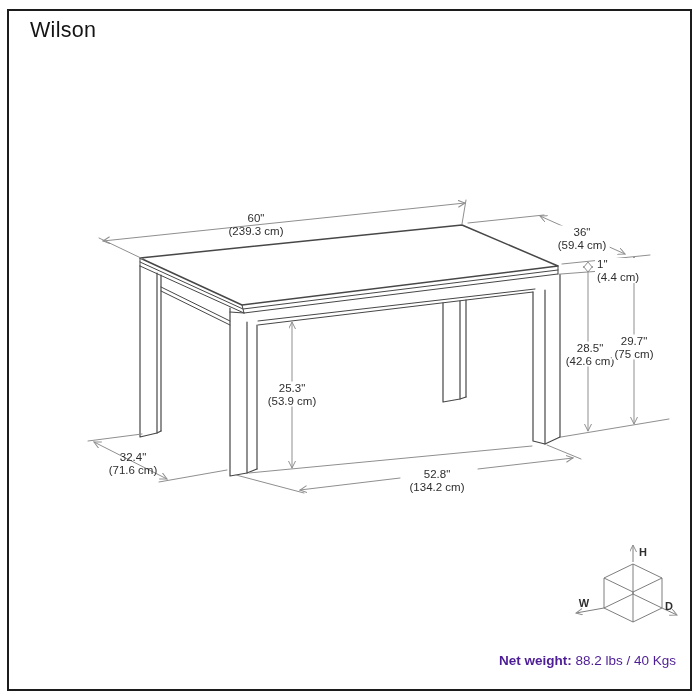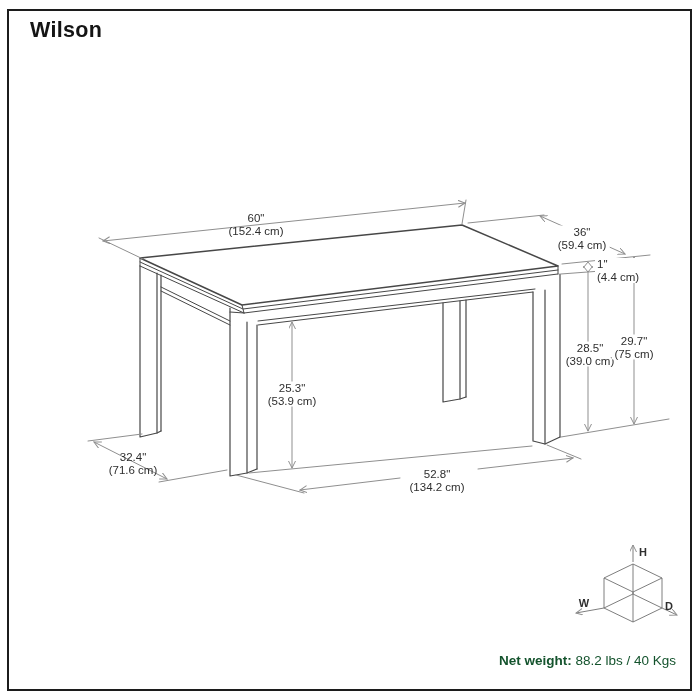--- a/index.html
+++ b/index.html
@@ -1,30 +1,30 @@
 <!DOCTYPE html>
 <html><head>
 <meta charset="utf-8">
 <style>
   html,body{margin:0;padding:0;background:#ffffff;}
   body{width:700px;height:700px;position:relative;overflow:hidden;
        font-family:"Liberation Sans",sans-serif;}
   .frame{position:absolute;left:7px;top:9px;width:685px;height:682px;
          border:2px solid #1c1c1c;box-sizing:border-box;background:#fff;}
   .stage{position:absolute;left:0;top:0;width:700px;height:700px;}
-  .title{position:absolute;left:30px;top:17px;color:#141414;font-weight:bold;
+  .title{position:absolute;left:30px;top:17px;color:#141414;font-weight:normal;
          font-size:21.5px;line-height:27px;letter-spacing:.3px;}
   .title div{white-space:nowrap;}
   svg.drawing{position:absolute;left:0;top:0;}
   .dim-label{position:absolute;font-size:11.5px;line-height:12.5px;color:#2e2e2e;
              text-align:center;white-space:nowrap;transform:translate(-50%,-50%);z-index:3;}
   .dim-label.bg{background:#ffffff;padding:0 3px;}
   .dim-label.left-anchor{transform:none;text-align:left;background:#ffffff;padding:0 2px;}
   .dim-label span{display:block;}
-  .footer{position:absolute;right:24px;top:653px;font-size:13.5px;color:#14532d;
+  .footer{position:absolute;right:24px;top:653px;font-size:13.5px;color:#4c1d95;
           white-space:nowrap;z-index:3;}
   .footer .lbl{font-weight:bold;}
 </style>
 </head>
 <body>
 
 <div class="frame"></div>
 
 <div class="stage">
 
@@ -129,36 +129,36 @@
     </g>
     <g font-family="Liberation Sans, sans-serif" font-size="11" font-weight="bold" fill="#2e2e2e" text-anchor="middle" stroke="none">
       <text x="643" y="556">H</text>
       <text x="584" y="607">W</text>
       <text x="669" y="610">D</text>
     </g>
   </svg>
 
   <div class="dim-label" style="left:256px;top:224px;">
     <span>60"</span>
-    <span>(152.4 cm)</span>
+    <span>(239.3 cm)</span>
   </div>
 
   <div class="dim-label bg" style="left:582px;top:238px;">
     <span>36"</span>
     <span>(59.4 cm)</span>
   </div>
 
   <div class="dim-label left-anchor" style="left:595px;top:258px;">
     <span>1''</span>
     <span>(4.4 cm)</span>
   </div>
 
   <div class="dim-label bg" style="left:590px;top:354px;">
     <span>28.5"</span>
-    <span>(39.0 cm)</span>
+    <span>(42.6 cm)</span>
   </div>
 
   <div class="dim-label bg" style="left:634px;top:347px;">
     <span>29.7"</span>
     <span>(75 cm)</span>
   </div>
 
   <div class="dim-label bg" style="left:292px;top:394px;">
     <span>25.3"</span>
     <span>(53.9 cm)</span>

